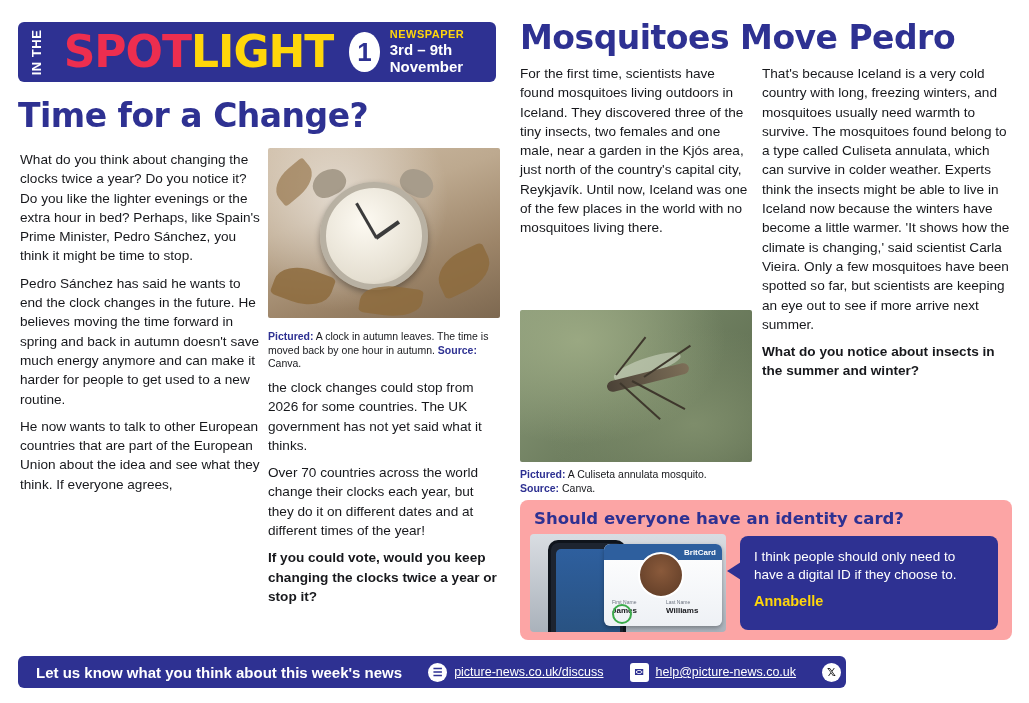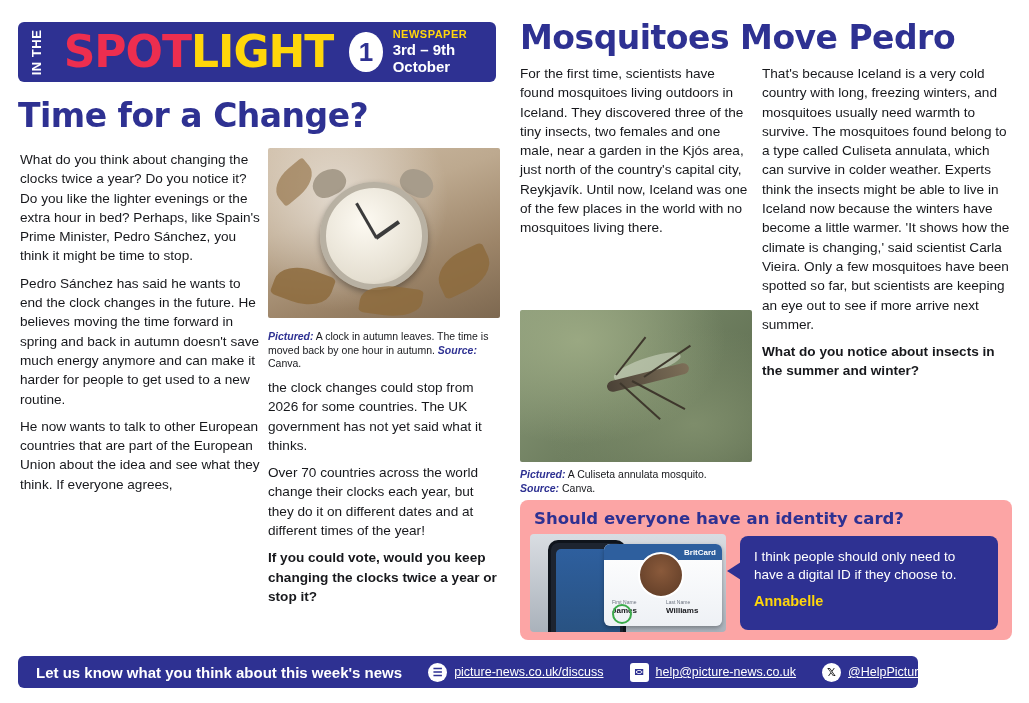--- a/index.html
+++ b/index.html
@@ -185,21 +185,21 @@
     height: 2px;
     transform-origin: left center;
   }
 
   .caption {
     position: absolute;
     font-size: 10.5px;
     line-height: 1.3;
     color: #17181c;
   }
-  .caption b { color: #2e3192; font-style: italic; }
+  .caption b { color: #2e3192; }
   .cap-clock { left: 268px; top: 330px; width: 230px; }
   .cap-mosquito { left: 520px; top: 468px; width: 232px; }
 
   
   .opinion-box {
     position: absolute;
     left: 520px; top: 500px;
     width: 492px; height: 140px;
     background: #fca5a5;
     border-radius: 8px;
@@ -296,21 +296,21 @@
     left: -13px; top: 26px;
     border-top: 9px solid transparent;
     border-bottom: 9px solid transparent;
     border-right: 14px solid #2e3192;
   }
 
   
   .footer {
     position: absolute;
     left: 18px; top: 656px;
-    width: 900px; height: 32px;
+    width: 828px; height: 32px;
     background: #2e3192;
     border-radius: 6px;
     display: flex;
     align-items: center;
   }
   .footer-text {
     color: #ffffff;
     font-size: 15px;
     font-weight: bold;
     margin-left: 18px;
@@ -339,21 +339,21 @@
 </style>
 </head>
 <body>
 
 <div class="masthead">
   <div class="in-the">IN THE</div>
   <div class="spotlight-word"><span class="spot">SPOT</span><span class="light">LIGHT</span></div>
   <div class="issue-circle">1</div>
   <div class="issue-meta">
     <div class="np">NEWSPAPER</div>
-    <div class="dates">3rd – 9th October</div>
+    <div class="dates">3rd – 9th November</div>
   </div>
 </div>
 
 <div class="headline-left">Time for a Change?</div>
 
 <div class="col left-col-1">
   <p>What do you think about changing the clocks twice a year? Do you notice it? Do you like the lighter evenings or the extra hour in bed? Perhaps, like Spain's Prime Minister, Pedro Sánchez, you think it might be time to stop.</p>
   <p>Pedro Sánchez has said he wants to end the clock changes in the future. He believes moving the time forward in spring and back in autumn doesn't save much energy anymore and can make it harder for people to get used to a new routine.</p>
   <p>He now wants to talk to other European countries that are part of the European Union about the idea and see what they think. If everyone agrees,</p>
 </div>

